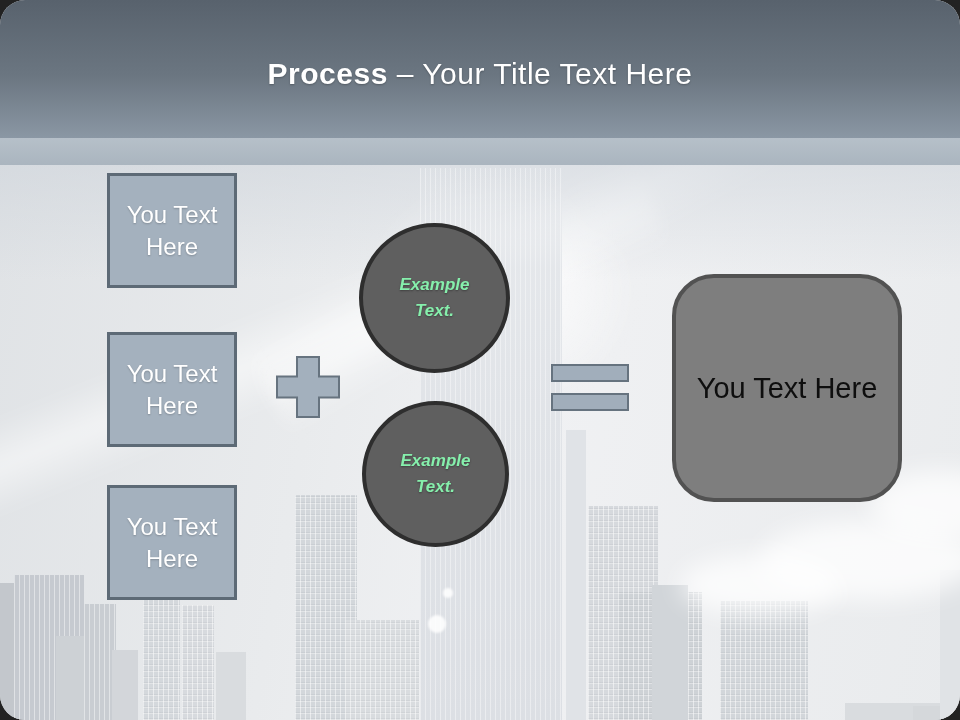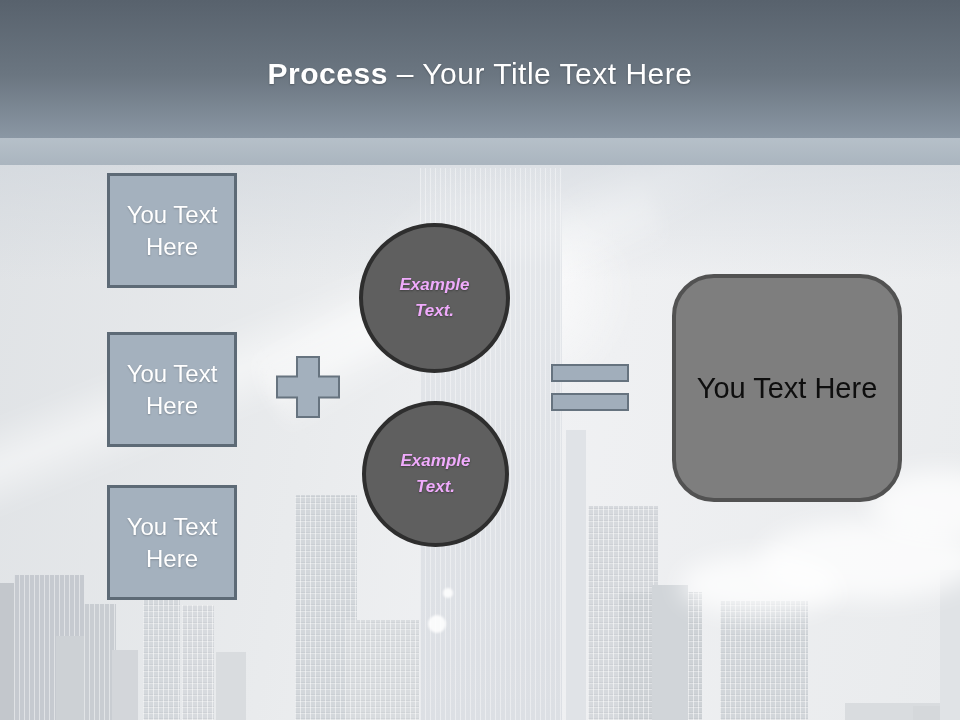--- a/index.html
+++ b/index.html
@@ -1,19 +1,20 @@
 <!DOCTYPE html>
 <html><head>
 <meta charset="utf-8">
 <style>
   html,body{margin:0;padding:0;background:#222;}
   .slide{
     position:relative;width:960px;height:720px;overflow:hidden;
     font-family:"Liberation Sans",sans-serif;
     background:linear-gradient(100deg,#dfe2e5 0%,#e9ebed 35%,#f0f1f3 55%,#e9ebed 100%);
+    border-radius:25px;
   }
   
   .city{position:absolute;inset:0;z-index:1;pointer-events:none;}
   .skyfade{position:absolute;left:0;top:160px;width:960px;height:120px;
     background:linear-gradient(180deg,rgba(205,211,218,.55),rgba(205,211,218,0));}
   .ray{position:absolute;width:760px;height:90px;
     background:linear-gradient(to bottom,rgba(255,255,255,0),rgba(255,255,255,.5),rgba(255,255,255,0));
     filter:blur(7px);}
   .ray1{left:-80px;top:300px;transform:rotate(-22deg);}
   .ray2{left:230px;top:195px;transform:rotate(-29deg);width:640px;}
@@ -47,21 +48,21 @@
     background:#a4b1be;border:3px solid #5d6a76;
     display:flex;align-items:center;justify-content:center;text-align:center;
     color:#fff;font-size:24px;line-height:32px;text-shadow:0 1px 2px rgba(0,0,0,.22);}
   .tbox1{left:107px;top:173px;}
   .tbox2{left:107px;top:332px;}
   .tbox3{left:107px;top:485px;}
   .plus{position:absolute;left:276px;top:356px;width:64px;height:62px;}
   .circle{position:absolute;box-sizing:border-box;border-radius:50%;
     background:#5f5f5f;border:4px solid #2e2e2e;
     display:flex;align-items:center;justify-content:center;text-align:center;
-    color:#f0abfc;font-size:17px;font-weight:bold;font-style:italic;line-height:26px;
+    color:#86efac;font-size:17px;font-weight:bold;font-style:italic;line-height:26px;
     padding:0 26px;text-shadow:0 1px 2px rgba(0,0,0,.35);}
   .circle1{left:359px;top:223px;width:151px;height:150px;}
   .circle2{left:362px;top:401px;width:147px;height:146px;}
   .eqbar{position:absolute;left:551px;width:78px;height:18px;box-sizing:border-box;
     background:#a1aebb;border:2px solid #66737f;}
   .eqbar1{top:364px;}
   .eqbar2{top:393px;}
   .resultbox{position:absolute;left:672px;top:274px;width:230px;height:228px;box-sizing:border-box;
     background:#7e7e7e;border:4px solid #525252;border-radius:42px;
     display:flex;align-items:center;justify-content:center;text-align:center;

